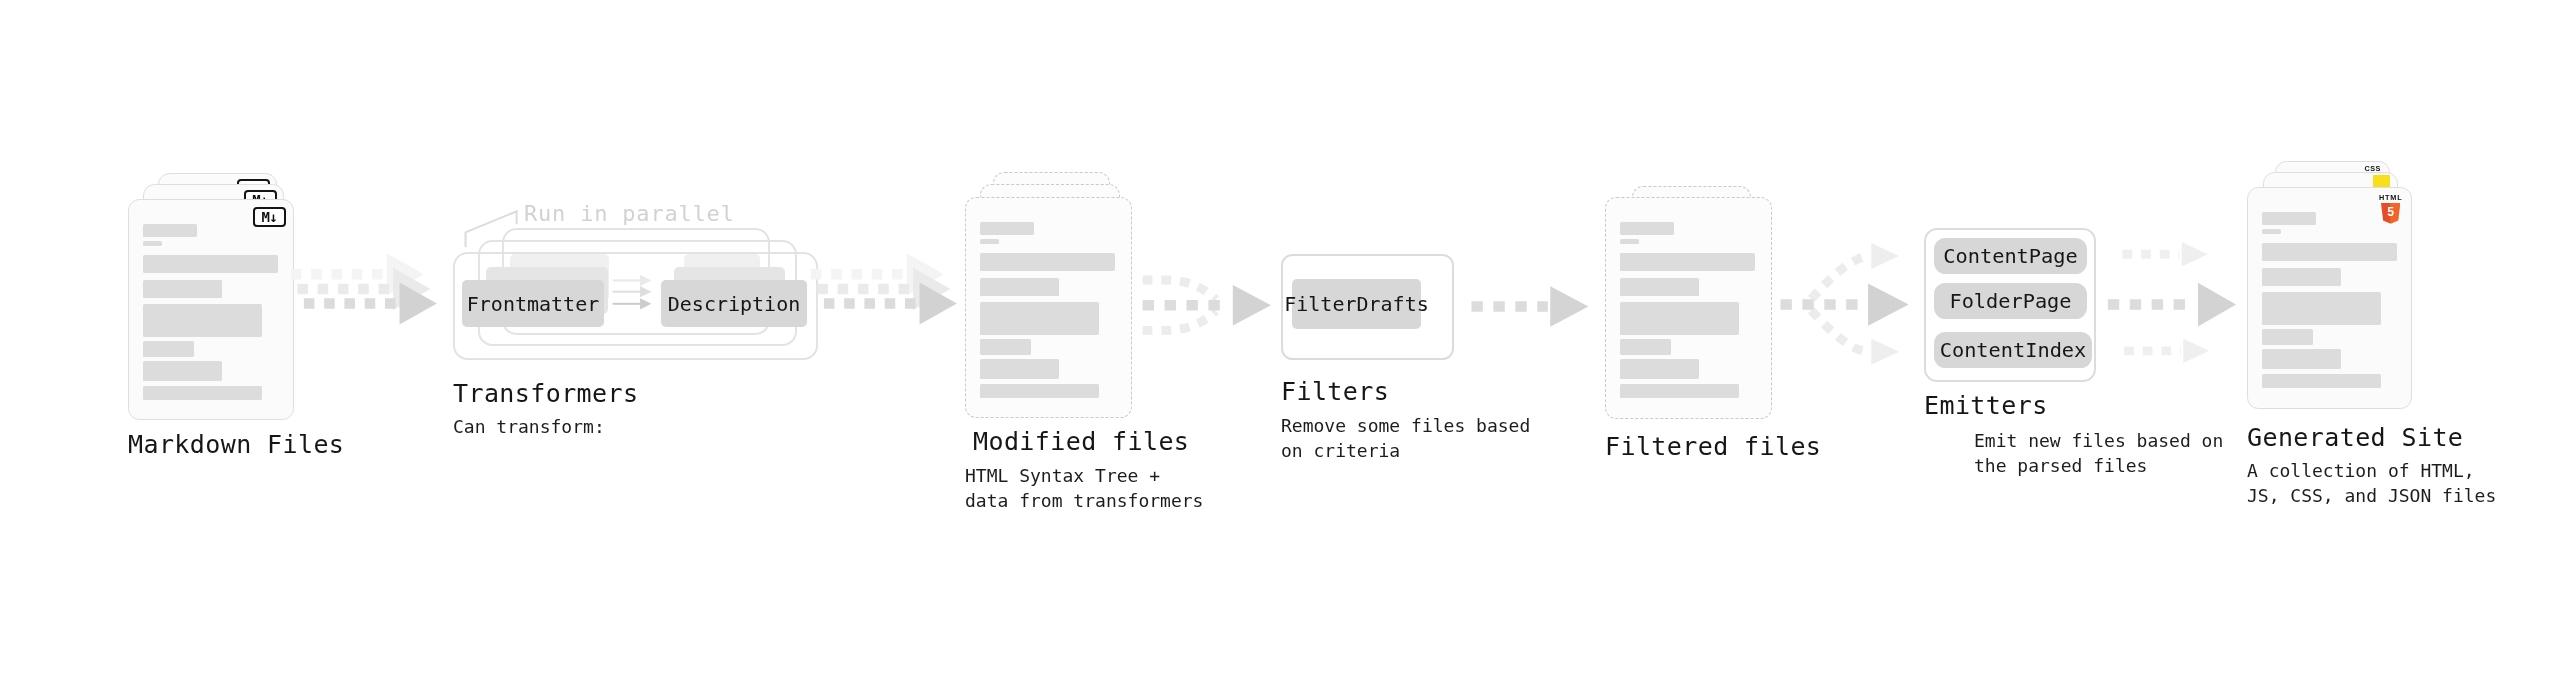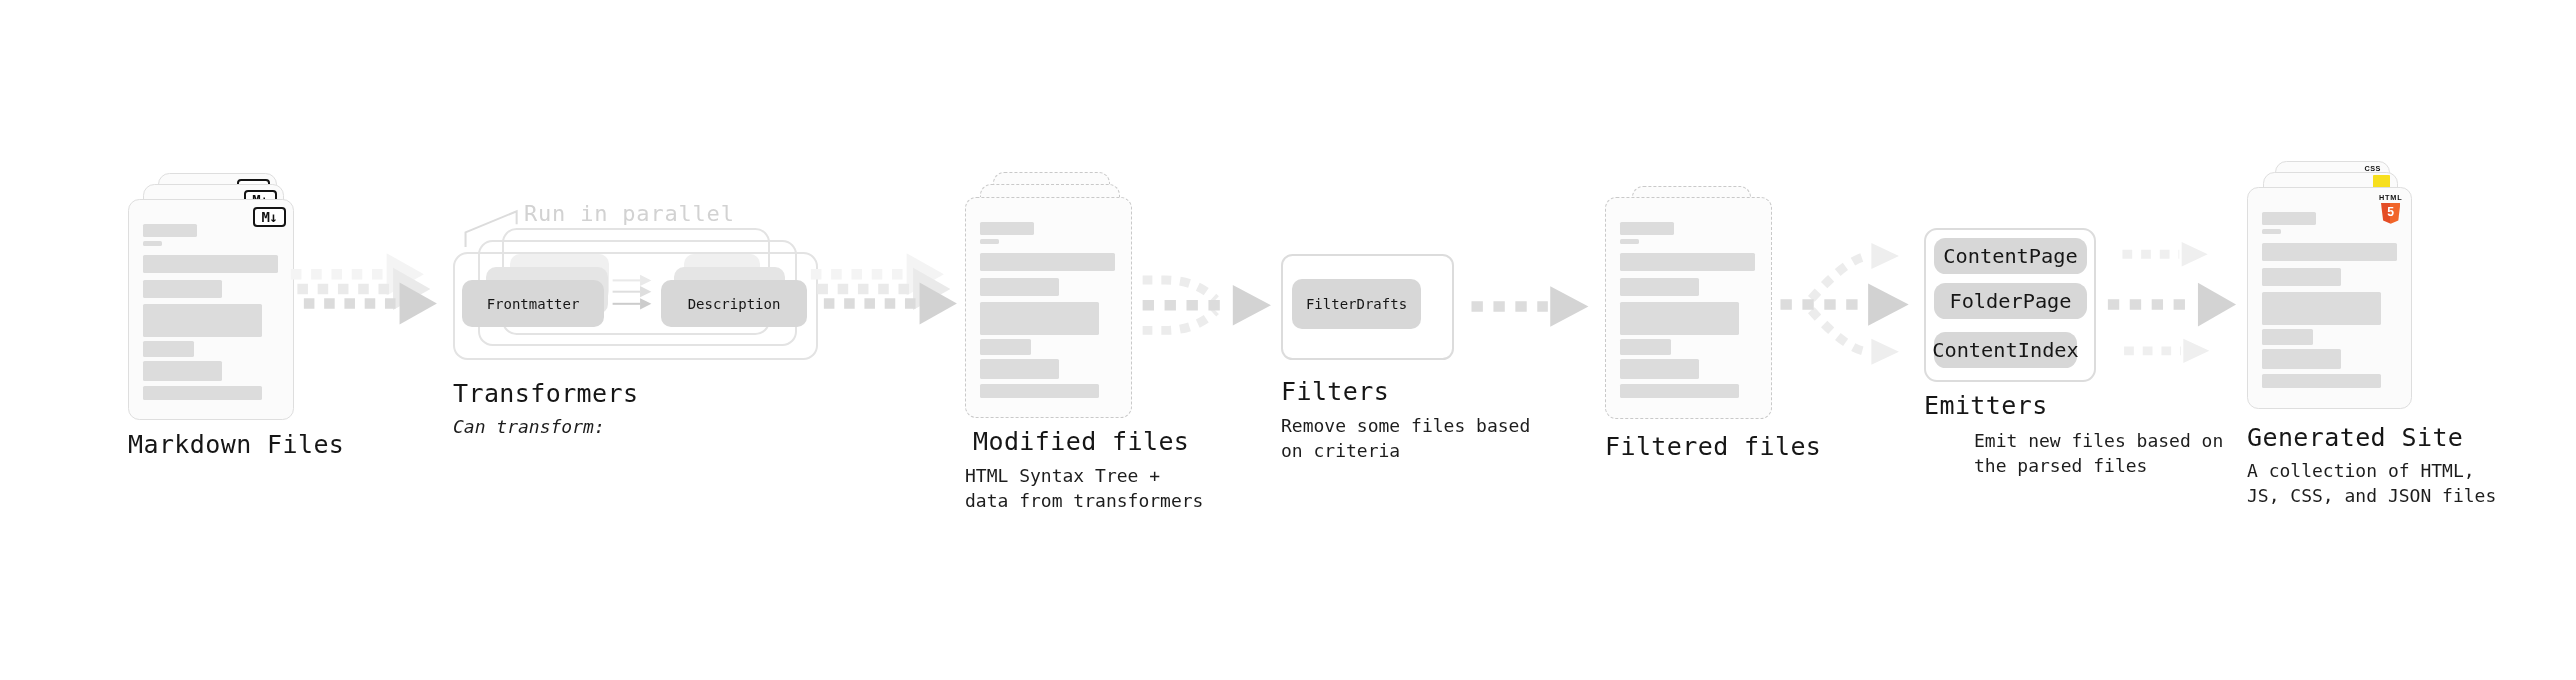--- a/index.html
+++ b/index.html
@@ -26,22 +26,22 @@
 
   
   .title{position:absolute;font-size:25px;font-weight:500;color:#161616;letter-spacing:0.4px;white-space:nowrap;}
   .sub{position:absolute;font-size:18px;line-height:25px;color:#1d1d1d;white-space:nowrap;}
   .desc-head{position:absolute;font-size:18px;line-height:22px;color:#1d1d1d;white-space:nowrap;}
   .bullets{position:absolute;font-size:18px;line-height:22px;color:#1d1d1d;white-space:nowrap;}
   .bullets div{padding-left:11.4px;}
   .note{position:absolute;font-size:22px;color:#d2d2d2;letter-spacing:0.8px;white-space:nowrap;}
 
   
-  .pill{position:absolute;box-sizing:border-box;background:#d7d7d7;border-radius:10px;
-        display:flex;align-items:center;justify-content:center;font-size:14px;color:#161616;white-space:nowrap;}
+  .pill{position:absolute;box-sizing:border-box;background:#d7d7d7;border-radius:5px;
+        display:flex;align-items:center;justify-content:center;font-size:20px;color:#161616;white-space:nowrap;}
   .pill.ghost1{background:#e5e5e5;}
   .pill.ghost2{background:#f0f0f0;}
   .pill.em{border-radius:11.4px;font-size:20.3px;}
 
   
   .tfbox{position:absolute;border:2px solid #e3e3e3;border-radius:14.6px;box-sizing:border-box;}
   .fbox{position:absolute;border:2px solid #dcdcdc;border-radius:11.4px;background:#ffffff;box-sizing:border-box;}
 
   
   .md-badge{position:absolute;width:33px;height:20.3px;border:2.4px solid #141414;border-radius:4.1px;
@@ -129,21 +129,21 @@
         <line x1="2" y1="23" x2="36" y2="23" stroke="#dedede" stroke-width="2.5"></line>
         <polygon points="36,16 36,30 50,23" fill="#dedede"></polygon>
       </g>
     <g>
         <line x1="2" y1="38" x2="36" y2="38" stroke="#cccccc" stroke-width="2.5"></line>
         <polygon points="36,31 36,45 50,38" fill="#cccccc"></polygon>
       </g>
   </svg>
 
   <div class="title" style="left:453px;top:379px;">Transformers</div>
-  <div class="desc-head" style="left:453px;top:416px;font-style:italic;">Can transform:</div>
+  <div class="desc-head" style="left:453px;top:416px;">Can transform:</div>
 
   <svg style="left:819px;top:258px;" width="146" height="91" viewBox="0 0 180 112">
     <g transform="translate(-16,-36)">
         <line x1="6" y1="56" x2="120" y2="56" stroke="#f4f4f4" stroke-width="13" stroke-dasharray="13 12"></line>
         <polygon points="124,30 124,82 170,56" fill="#f4f4f4"></polygon>
       </g>
     <g transform="translate(-8,-18)">
         <line x1="6" y1="56" x2="120" y2="56" stroke="#eaeaea" stroke-width="13" stroke-dasharray="13 12"></line>
         <polygon points="124,30 124,82 170,56" fill="#eaeaea"></polygon>
       </g>
@@ -213,21 +213,21 @@
     <polygon points="120,11 120,43 154,27" fill="#eeeeee"></polygon>
     <path d="M46,94 Q92,146 118,145" fill="none" stroke="#ececec" stroke-width="11" stroke-dasharray="12 11"></path>
     <polygon points="120,129 120,161 154,145" fill="#eeeeee"></polygon>
     <line x1="8" y1="87" x2="112" y2="87" stroke="#dcdcdc" stroke-width="13" stroke-dasharray="14 13"></line>
     <polygon points="116,61 116,113 166,87" fill="#d2d2d2"></polygon>
   </svg>
 
   <div class="fbox" style="left:1924px;top:228px;width:172px;height:154px;border-radius:13px;"></div>
   <div class="pill em" style="left:1934px;top:238px;width:153px;height:36px;">ContentPage</div>
   <div class="pill em" style="left:1934px;top:283px;width:153px;height:36px;">FolderPage</div>
-  <div class="pill em" style="left:1934px;top:332px;width:143px;height:36px;">ContentIndex</div>
+  <div class="pill em" style="left:1934px;top:332px;width:158px;height:36px;">ContentIndex</div>
   <div class="title" style="left:1924px;top:391px;">Emitters</div>
   <div class="sub" style="left:1974px;top:428px;">
     <div>Emit new files based on</div>
     <div>the parsed files</div>
   </div>
 
   <svg style="left:2103px;top:238px;" width="142" height="134" viewBox="0 0 175 165">
     <g>
         <line x1="24" y1="20" x2="94" y2="20" stroke="#efefef" stroke-width="11" stroke-dasharray="12 11"></line>
         <polygon points="97,5 97,35 129,20" fill="#efefef"></polygon>

